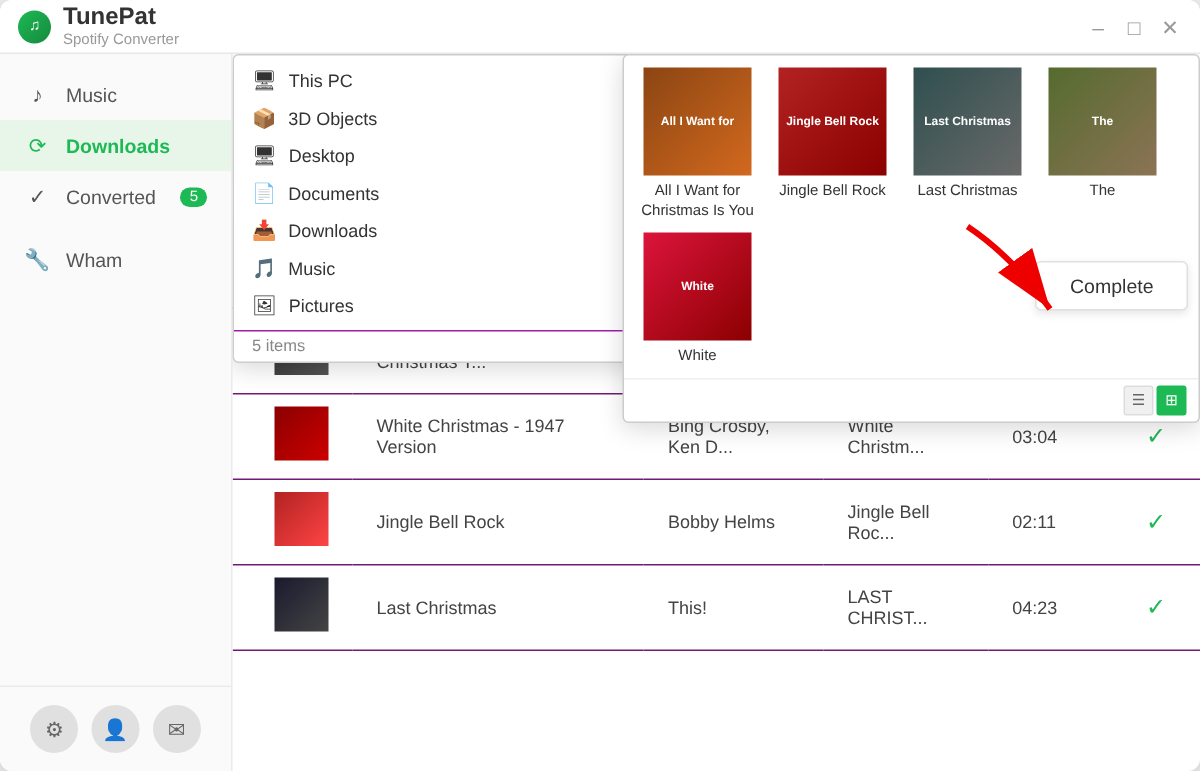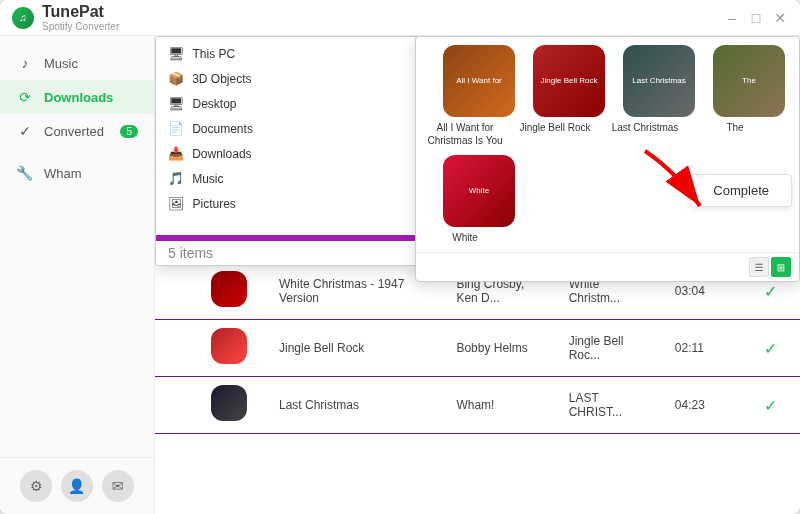--- a/index.html
+++ b/index.html
@@ -242,24 +242,23 @@
       padding: 5px 12px;
       font-size: 12px;
       color: #333;
       cursor: pointer;
     }
     .file-browser-item .fb-icon {
       font-size: 13px;
     }
     .file-browser-footer {
       padding: 4px 12px;
-      font-size: 14px;
+      font-size: 11px;
       color: #888;
-      border-top: 6px solid #a21caf;
-      margin-top: 15px;
+      border-top: 1px solid #a21caf;
     }
     
     .thumbnails-panel {
       position: absolute;
       top: 0;
       right: 0;
       width: 395px;
       background: white;
       border: 1px solid #ccc;
       border-radius: 4px;
@@ -275,31 +274,30 @@
     }
     .thumb-item {
       width: 82px;
       display: flex;
       flex-direction: column;
       align-items: center;
     }
     .thumb-img {
       width: 72px;
       height: 72px;
-      border-radius: 12px;
+      border-radius: 0;
       display: flex;
       align-items: center;
       justify-content: center;
       font-size: 9px;
       color: white;
-      font-weight: normal;
+      font-weight: bold;
       text-align: center;
       overflow: hidden;
       margin-bottom: 4px;
-      margin-left: 28px;
     }
     .thumb-label {
       font-size: 10px;
       color: #333;
       text-align: center;
       line-height: 1.3;
     }
     .thumbnails-toolbar {
       display: flex;
       justify-content: space-between;
@@ -487,21 +485,21 @@
     <td>02:11</td>
     <td><span class="check-icon">✓</span></td>
   </tr>
               <tr>
     <td>
       <div class="track-info-cell">
         <div class="thumb-img art-row5" style="width:36px;height:36px;font-size:7px;"></div>
       </div>
     </td>
     <td>Last Christmas</td>
-    <td>Wham!</td>
+    <td>This!</td>
     <td>LAST CHRIST...</td>
     <td>04:23</td>
     <td><span class="check-icon">✓</span></td>
   </tr>
             </tbody>
         </table>
       </div>
 
       <div class="overlay">
 

